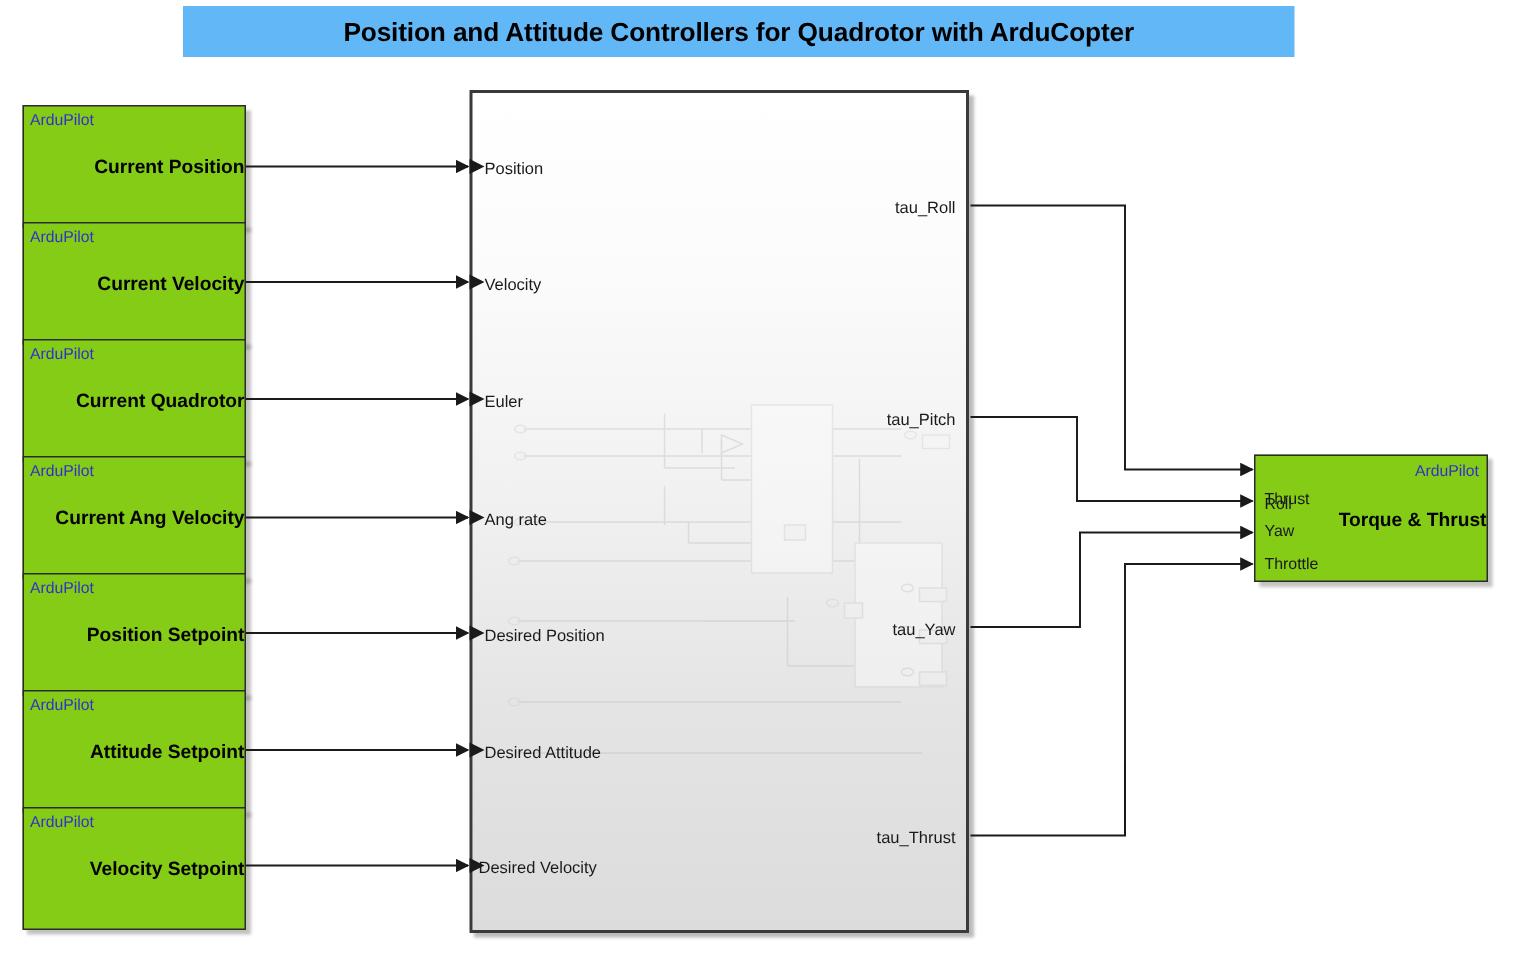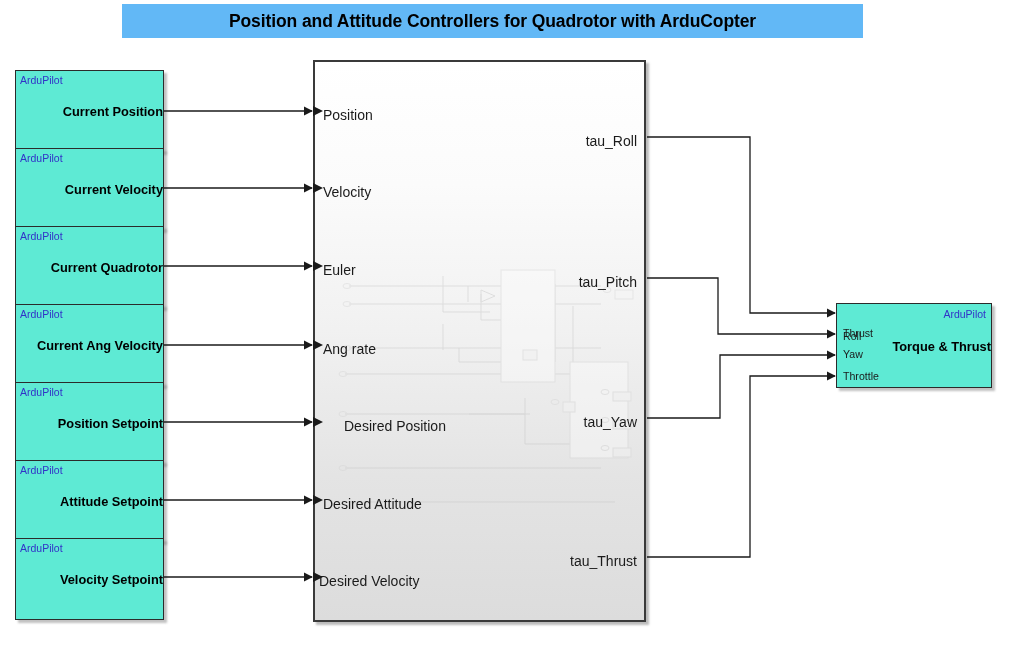--- a/index.html
+++ b/index.html
@@ -41,21 +41,21 @@
     font-size: 17.5px;
     font-weight: bold;
     color: #000000;
     white-space: nowrap;
     letter-spacing: -0.1px;
   }
 
   
   .ap-block {
     position: absolute;
-    background: #5eead4;
+    background: #84cc16;
     border: 1.6px solid #2b2b2b;
     box-sizing: border-box;
     box-shadow: 3px 3px 2px rgba(120,120,120,0.45);
   }
   .ap-tag {
     position: absolute;
     font-size: 10.5px;
     color: #3232c8;
     white-space: nowrap;
     line-height: 1;
@@ -91,21 +91,21 @@
   
   #inner-preview {
     position: absolute;
     left: 0; top: 0;
     width: 333px;
     height: 562px;
     opacity: 0.40;
   }
   .port-label {
     position: absolute;
-    font-size: 14px;
+    font-size: 11px;
     color: #1a1a1a;
     white-space: nowrap;
     line-height: 1;
   }
   .port-in  { text-align: left; }
   .port-out { text-align: right; }
 
   #subsystem-caption {
     position: absolute;
     left: 313px;
@@ -230,21 +230,21 @@
         <ellipse cx="290" cy="330" rx="4" ry="2.5"></ellipse>
         <ellipse cx="290" cy="358" rx="4" ry="2.5"></ellipse>
         <ellipse cx="290" cy="386" rx="4" ry="2.5"></ellipse>
       </g>
     </svg>
 
     <span class="port-label port-in" style="left:8px;  top:46px;">Position</span>
     <span class="port-label port-in" style="left:8px;  top:123px;">Velocity</span>
     <span class="port-label port-in" style="left:8px;  top:201px;">Euler</span>
     <span class="port-label port-in" style="left:8px;  top:280px;">Ang rate</span>
-    <span class="port-label port-in" style="left:8px;  top:357px;margin-left:21px;">Desired Position</span>
+    <span class="port-label port-in" style="left:8px;  top:357px;">Desired Position</span>
     <span class="port-label port-in" style="left:8px;  top:435px;">Desired Attitude</span>
     <span class="port-label port-in" style="left:4px;  top:512px;">Desired Velocity</span>
 
     <span class="port-label port-out" style="right:7px; top:72px;">tau_Roll</span>
     <span class="port-label port-out" style="right:7px; top:213px;">tau_Pitch</span>
     <span class="port-label port-out" style="right:7px; top:353px;">tau_Yaw</span>
     <span class="port-label port-out" style="right:7px; top:492px;">tau_Thrust</span>
   </div>
 
 

